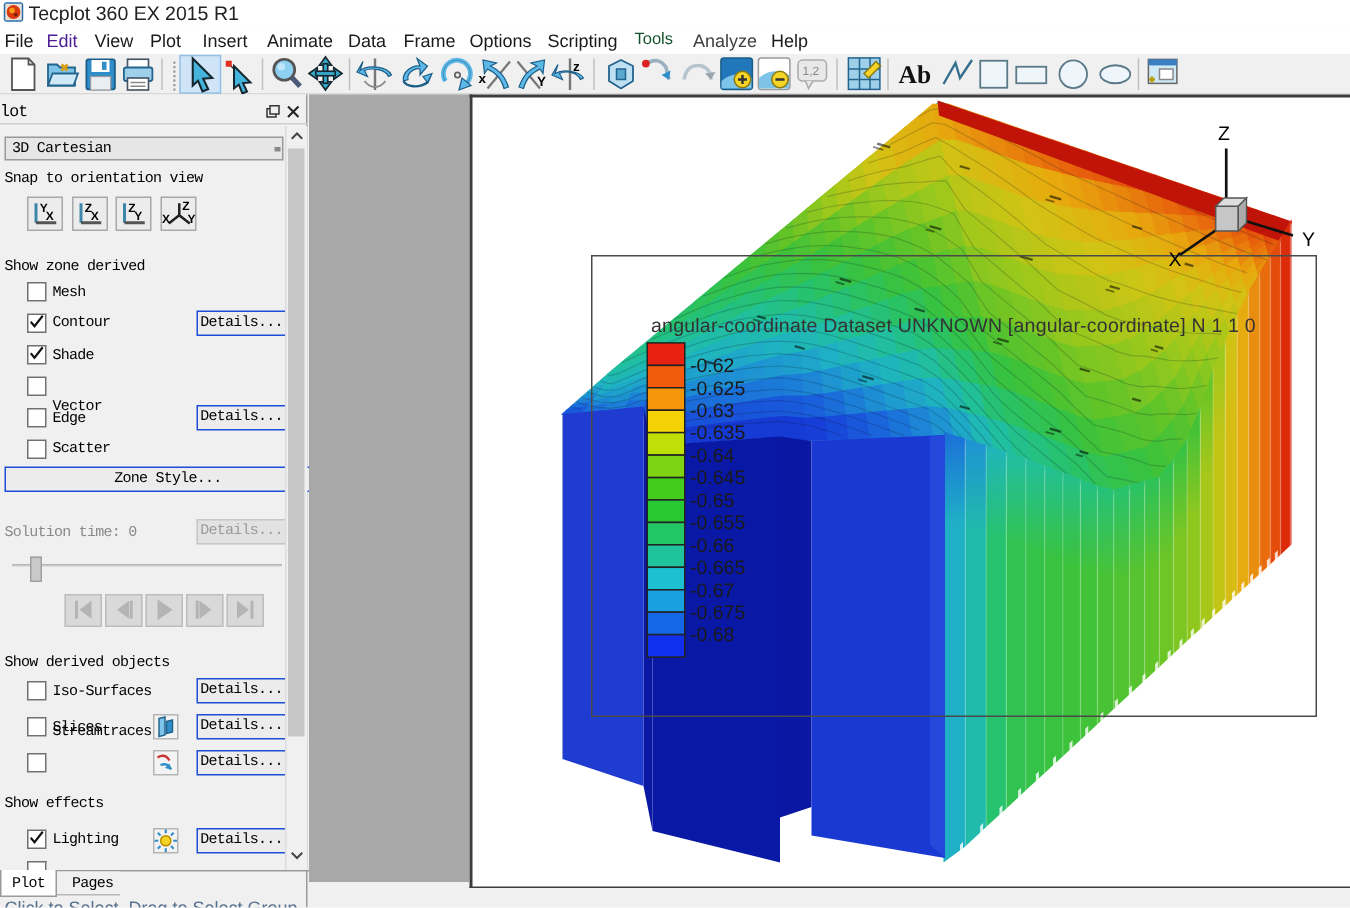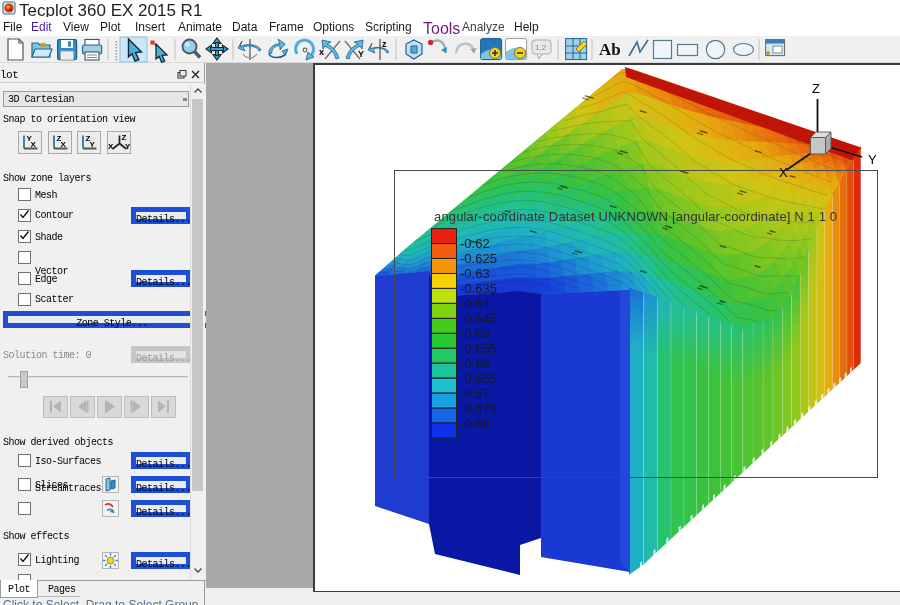--- a/index.html
+++ b/index.html
@@ -1,43 +1,43 @@
 <!DOCTYPE html>
 <html><head><meta charset="utf-8"><style>
 *{margin:0;padding:0;box-sizing:border-box}
 body{width:900px;height:605px;overflow:hidden;position:relative;
  font-family:"Liberation Sans",sans-serif;background:#f0f0f0}
 .abs{position:absolute}
 .mono{font-family:"Liberation Mono",monospace;font-size:10px;letter-spacing:-0.5px;color:#000}
-.btn{position:absolute;background:#ececec;border:5px solid #1d4ed8;
+.btn{position:absolute;background:#ececec;border:1px solid #1d4ed8;
  font-family:"Liberation Mono",monospace;font-size:10px;letter-spacing:-0.5px;
  color:#000;text-align:center}
 .cb{position:absolute;width:13px;height:13px;background:#fff;border:1px solid #707070}
 </style></head><body>
 <div class="abs" style="left:0;top:0;width:900px;height:17px;background:#fff"></div>
 <svg class="abs" style="left:2px;top:1px" width="14" height="14" viewBox="0 0 14 14">
 <rect x="0.5" y="0.5" width="13" height="13" fill="#2a6fb0" rx="2"></rect>
 <rect x="1.5" y="1.5" width="11" height="11" fill="#e8e0d0"></rect>
 <circle cx="7" cy="7" r="4.6" fill="#d93a10"></circle>
     <circle cx="6" cy="6" r="1.8" fill="#f6a01a"></circle>
 <circle cx="8.6" cy="8.8" r="1.2" fill="#7a1a06"></circle>
   </svg>
-<div class="abs" style="left:19px;top:1px;font-size:17px;color:#222">Tecplot 360 EX 2015 R1</div>
+<div class="abs" style="left:19px;top:1px;font-size:13px;color:#222">Tecplot 360 EX 2015 R1</div>
 <div class="abs" style="left:0;top:17px;width:900px;height:19px;background:#fff"></div>
 <div class="abs" style="left:3px;top:20px;font-size:12px;color:#1a1a1a">File</div>
 <div class="abs" style="left:31px;top:20px;font-size:12px;color:#4c1d95">Edit</div>
 <div class="abs" style="left:63px;top:20px;font-size:12px;color:#1a1a1a">View</div>
 <div class="abs" style="left:100px;top:20px;font-size:12px;color:#1a1a1a">Plot</div>
 <div class="abs" style="left:135px;top:20px;font-size:12px;color:#1a1a1a">Insert</div>
 <div class="abs" style="left:178px;top:20px;font-size:12px;color:#1a1a1a">Animate</div>
 <div class="abs" style="left:232px;top:20px;font-size:12px;color:#1a1a1a">Data</div>
 <div class="abs" style="left:269px;top:20px;font-size:12px;color:#1a1a1a">Frame</div>
 <div class="abs" style="left:313px;top:20px;font-size:12px;color:#1a1a1a">Options</div>
 <div class="abs" style="left:365px;top:20px;font-size:12px;color:#1a1a1a">Scripting</div>
-<div class="abs" style="left:423px;top:20px;font-size:16px;color:#701a75">Tools</div>
+<div class="abs" style="left:423px;top:20px;font-size:11px;color:#14532d">Tools</div>
 <div class="abs" style="left:462px;top:20px;font-size:12px;color:#404040">Analyze</div>
 <div class="abs" style="left:514px;top:20px;font-size:12px;color:#1a1a1a">Help</div>
 <div class="abs" style="left:0;top:36px;width:900px;height:27px;background:#f0f0f0;border-bottom:1px solid #d8d8d8"></div>
 <svg class="abs" style="left:0;top:36px" width="900" height="27" viewBox="0 0 900 27">
 <rect x="115.5" y="5" width="1.5" height="1.5" fill="#9a9a9a"></rect>
 <rect x="115.5" y="8" width="1.5" height="1.5" fill="#9a9a9a"></rect>
 <rect x="115.5" y="11" width="1.5" height="1.5" fill="#9a9a9a"></rect>
 <rect x="115.5" y="14" width="1.5" height="1.5" fill="#9a9a9a"></rect>
 <rect x="115.5" y="17" width="1.5" height="1.5" fill="#9a9a9a"></rect>
 <rect x="115.5" y="20" width="1.5" height="1.5" fill="#9a9a9a"></rect>
@@ -205,21 +205,21 @@
 <text x="8.5" y="10" font-size="8" font-weight="bold" font-family="Liberation Sans" fill="#000">Z</text>
 <text x="12.5" y="15.5" font-size="8" font-weight="bold" font-family="Liberation Sans" fill="#000">Y</text>
   </svg>
 <div class="abs" style="left:107px;top:131px;width:24px;height:23px;background:#ececec;border:1px solid #a8a8a8"></div>
 <svg class="abs" style="left:107px;top:131px" width="24" height="23" viewBox="0 0 24 23">
 <path d="M12.5 4.5 L12.5 12.5 M12.5 12.5 L5.5 18 M12.5 12.5 L19.5 18" fill="none" stroke="#222" stroke-width="1.7"></path>
 <text x="14.5" y="9" font-size="8" font-weight="bold" font-family="Liberation Sans" fill="#000">Z</text>
 <text x="1" y="17.5" font-size="8" font-weight="bold" font-family="Liberation Sans" fill="#000">X</text>
 <text x="18" y="17.5" font-size="8" font-weight="bold" font-family="Liberation Sans" fill="#000">Y</text>
   </svg>
-<div class="mono abs" style="left:3px;top:173px">Show zone layers</div>
+<div class="mono abs" style="left:3px;top:173px">Show zone derived</div>
 <div class="cb" style="left:18px;top:188px"></div>
 <div class="mono abs" style="left:35px;top:190px">Mesh</div>
 <div class="cb" style="left:18px;top:209px"></div>
 <svg class="abs" style="left:19px;top:209px" width="11" height="11" viewBox="0 0 11 11">
     <path d="M1.5 5.5 L4 8.5 L9.5 1.5" fill="none" stroke="#111" stroke-width="1.4"></path>
   </svg>
 <div class="mono abs" style="left:35px;top:210px">Contour</div>
 <div class="btn" style="left:131px;top:207px;width:60px;height:17px;line-height:15px">Details...</div>
 <div class="cb" style="left:18px;top:230px"></div>
 <svg class="abs" style="left:19px;top:230px" width="11" height="11" viewBox="0 0 11 11">

